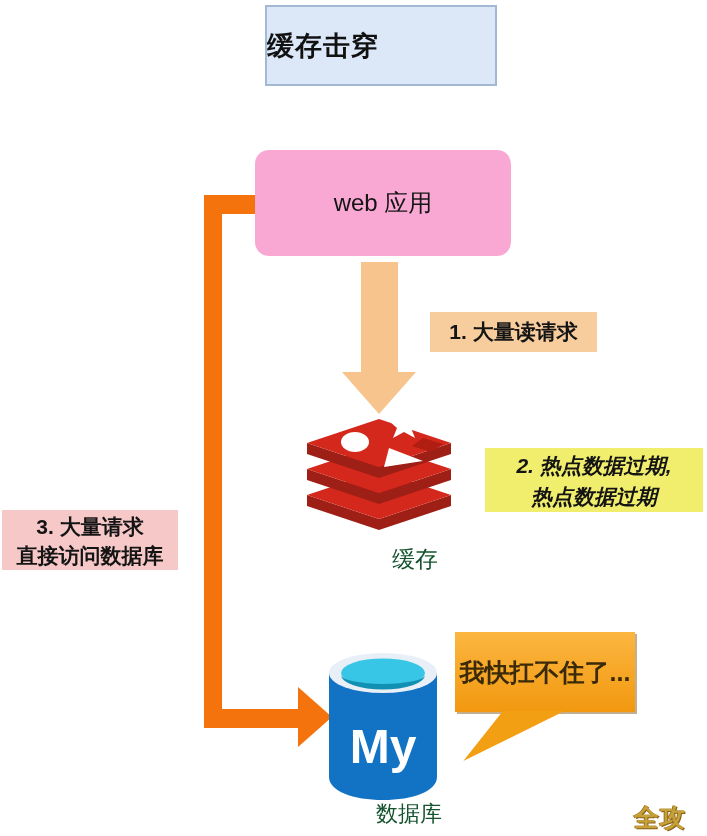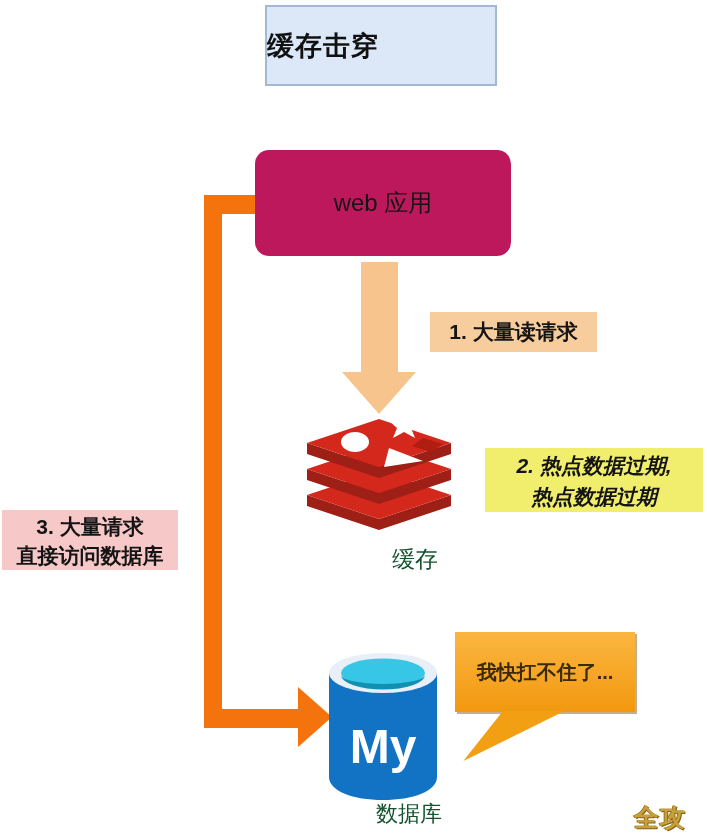--- a/index.html
+++ b/index.html
@@ -18,21 +18,21 @@
     background: #dce8f8;
     border: 2px solid #a3b8d2;
     display: flex; align-items: center; justify-content: flex-start;
     font-size: 27px; font-weight: 600; color: #111;
     letter-spacing: 1px;
   }
   
   .webapp-box {
     position: absolute; left: 255px; top: 150px;
     width: 256px; height: 106px;
-    background: #be185d;
+    background: #f9a8d4;
     border-radius: 14px;
     display: flex; align-items: center; justify-content: center;
     font-size: 24px; font-weight: 500; color: #141414;
     z-index: 3;
   }
   
   .down-arrow-shaft {
     position: absolute; left: 361px; top: 262px;
     width: 37px; height: 111px;
     background: #f8c48d;
@@ -88,21 +88,21 @@
   }
   .cache-caption { left: 318px; top: 544px; width: 120px; font-size: 23px; font-weight: 500; }
   .db-caption { left: 322px; top: 799px; width: 120px; font-size: 22px; font-weight: 500; }
   
   .bubble {
     position: absolute; left: 455px; top: 632px;
     width: 180px; height: 80px;
     background: linear-gradient(180deg, #fbb640 0%, #f2980f 100%);
     box-shadow: 2px 2px 0 rgba(122, 78, 4, 0.45);
     display: flex; align-items: center; justify-content: center;
-    font-size: 20px; font-weight: bold; color: #3a2a08;
+    font-size: 25px; font-weight: bold; color: #3a2a08;
     z-index: 4;
   }
   .bubble-tail {
     position: absolute; left: 460px; top: 711px;
     width: 110px; height: 50px;
     background: #f39f14;
     clip-path: polygon(39% 0, 95% 0, 3% 100%);
     z-index: 4;
   }
   

